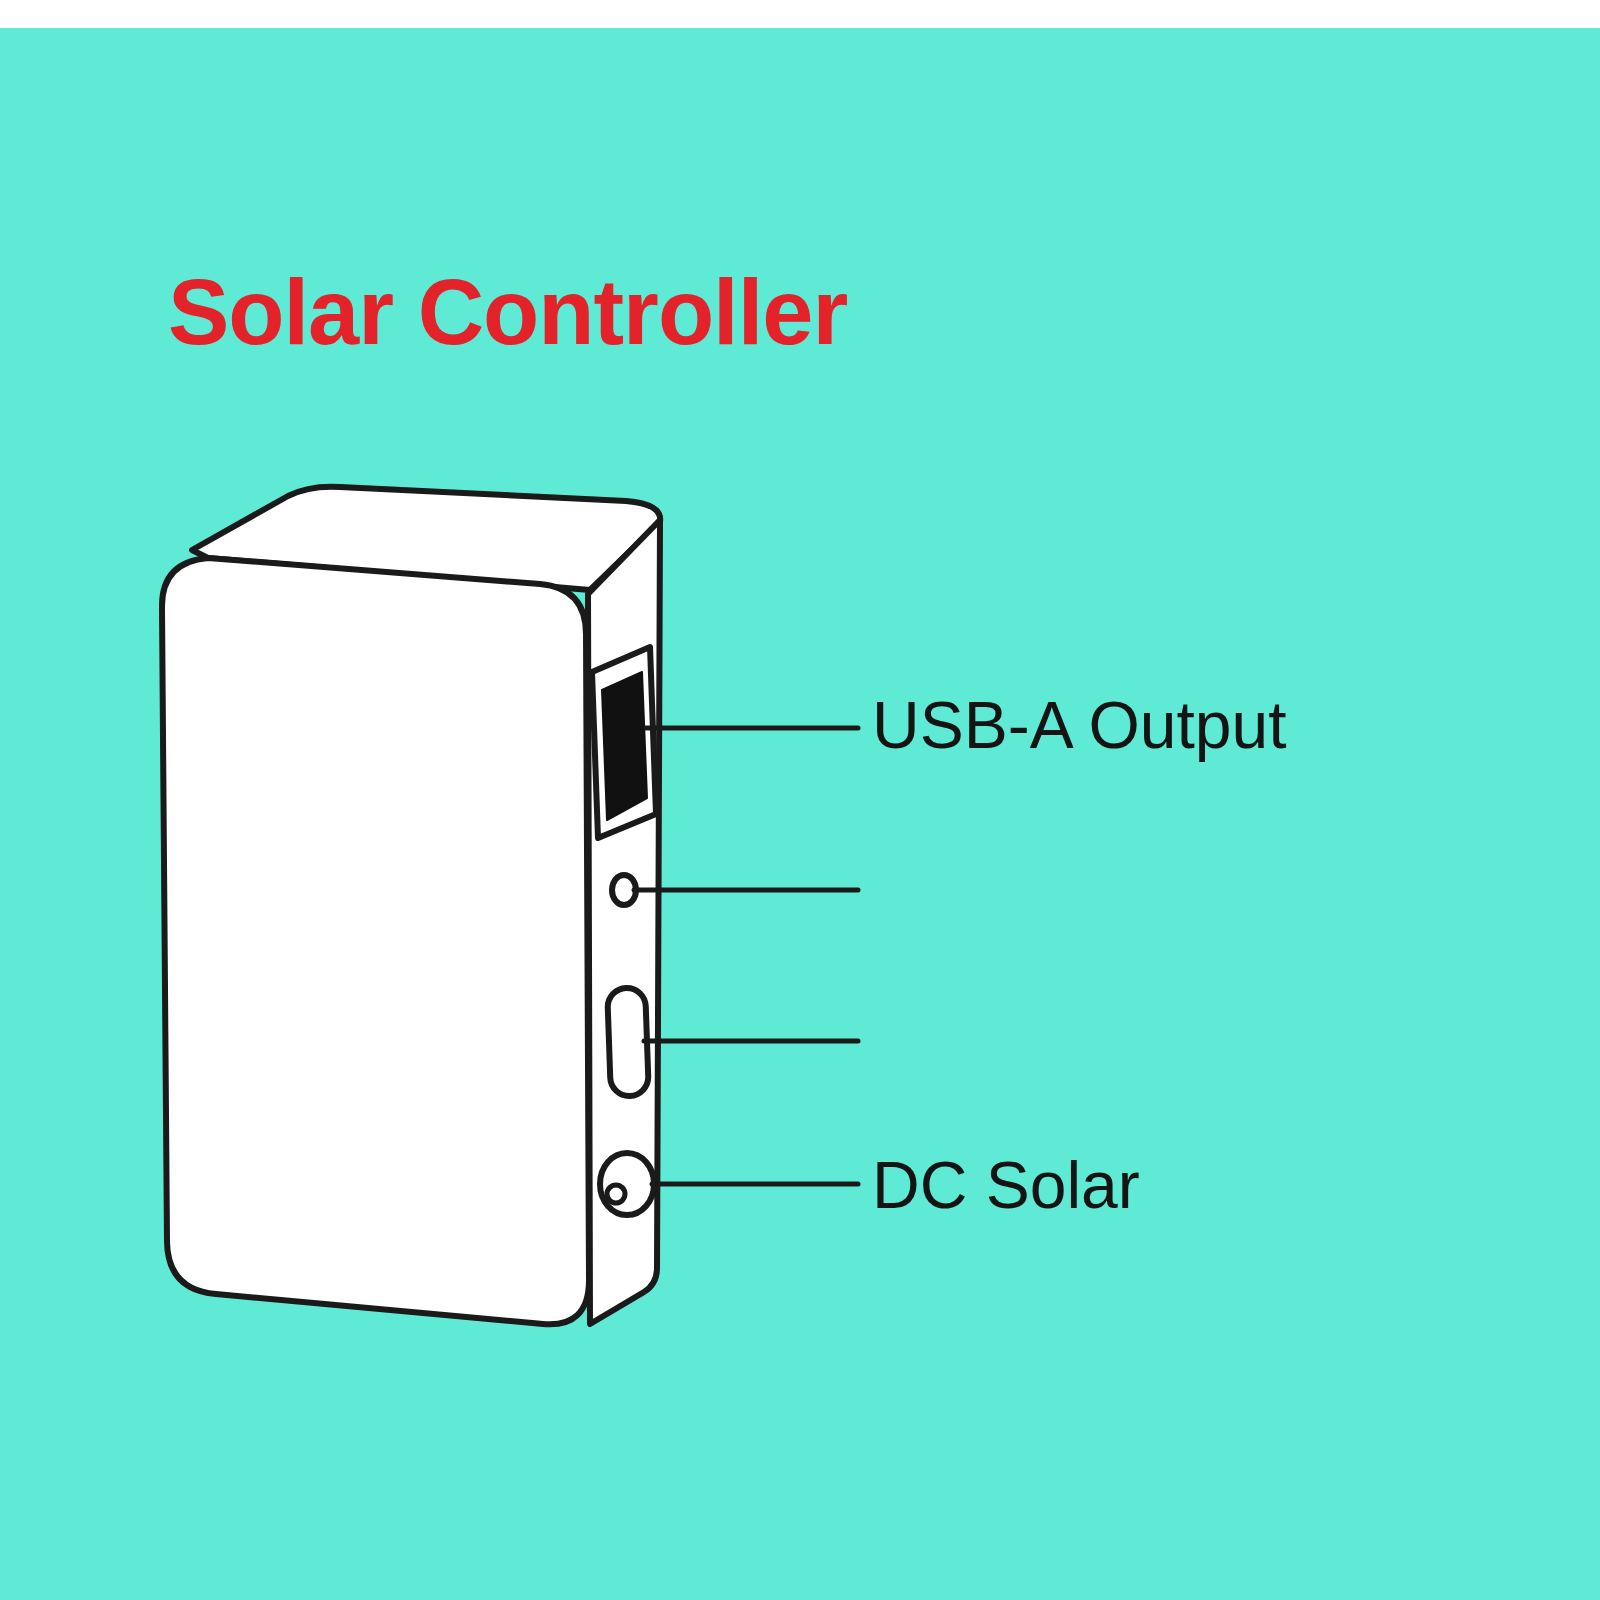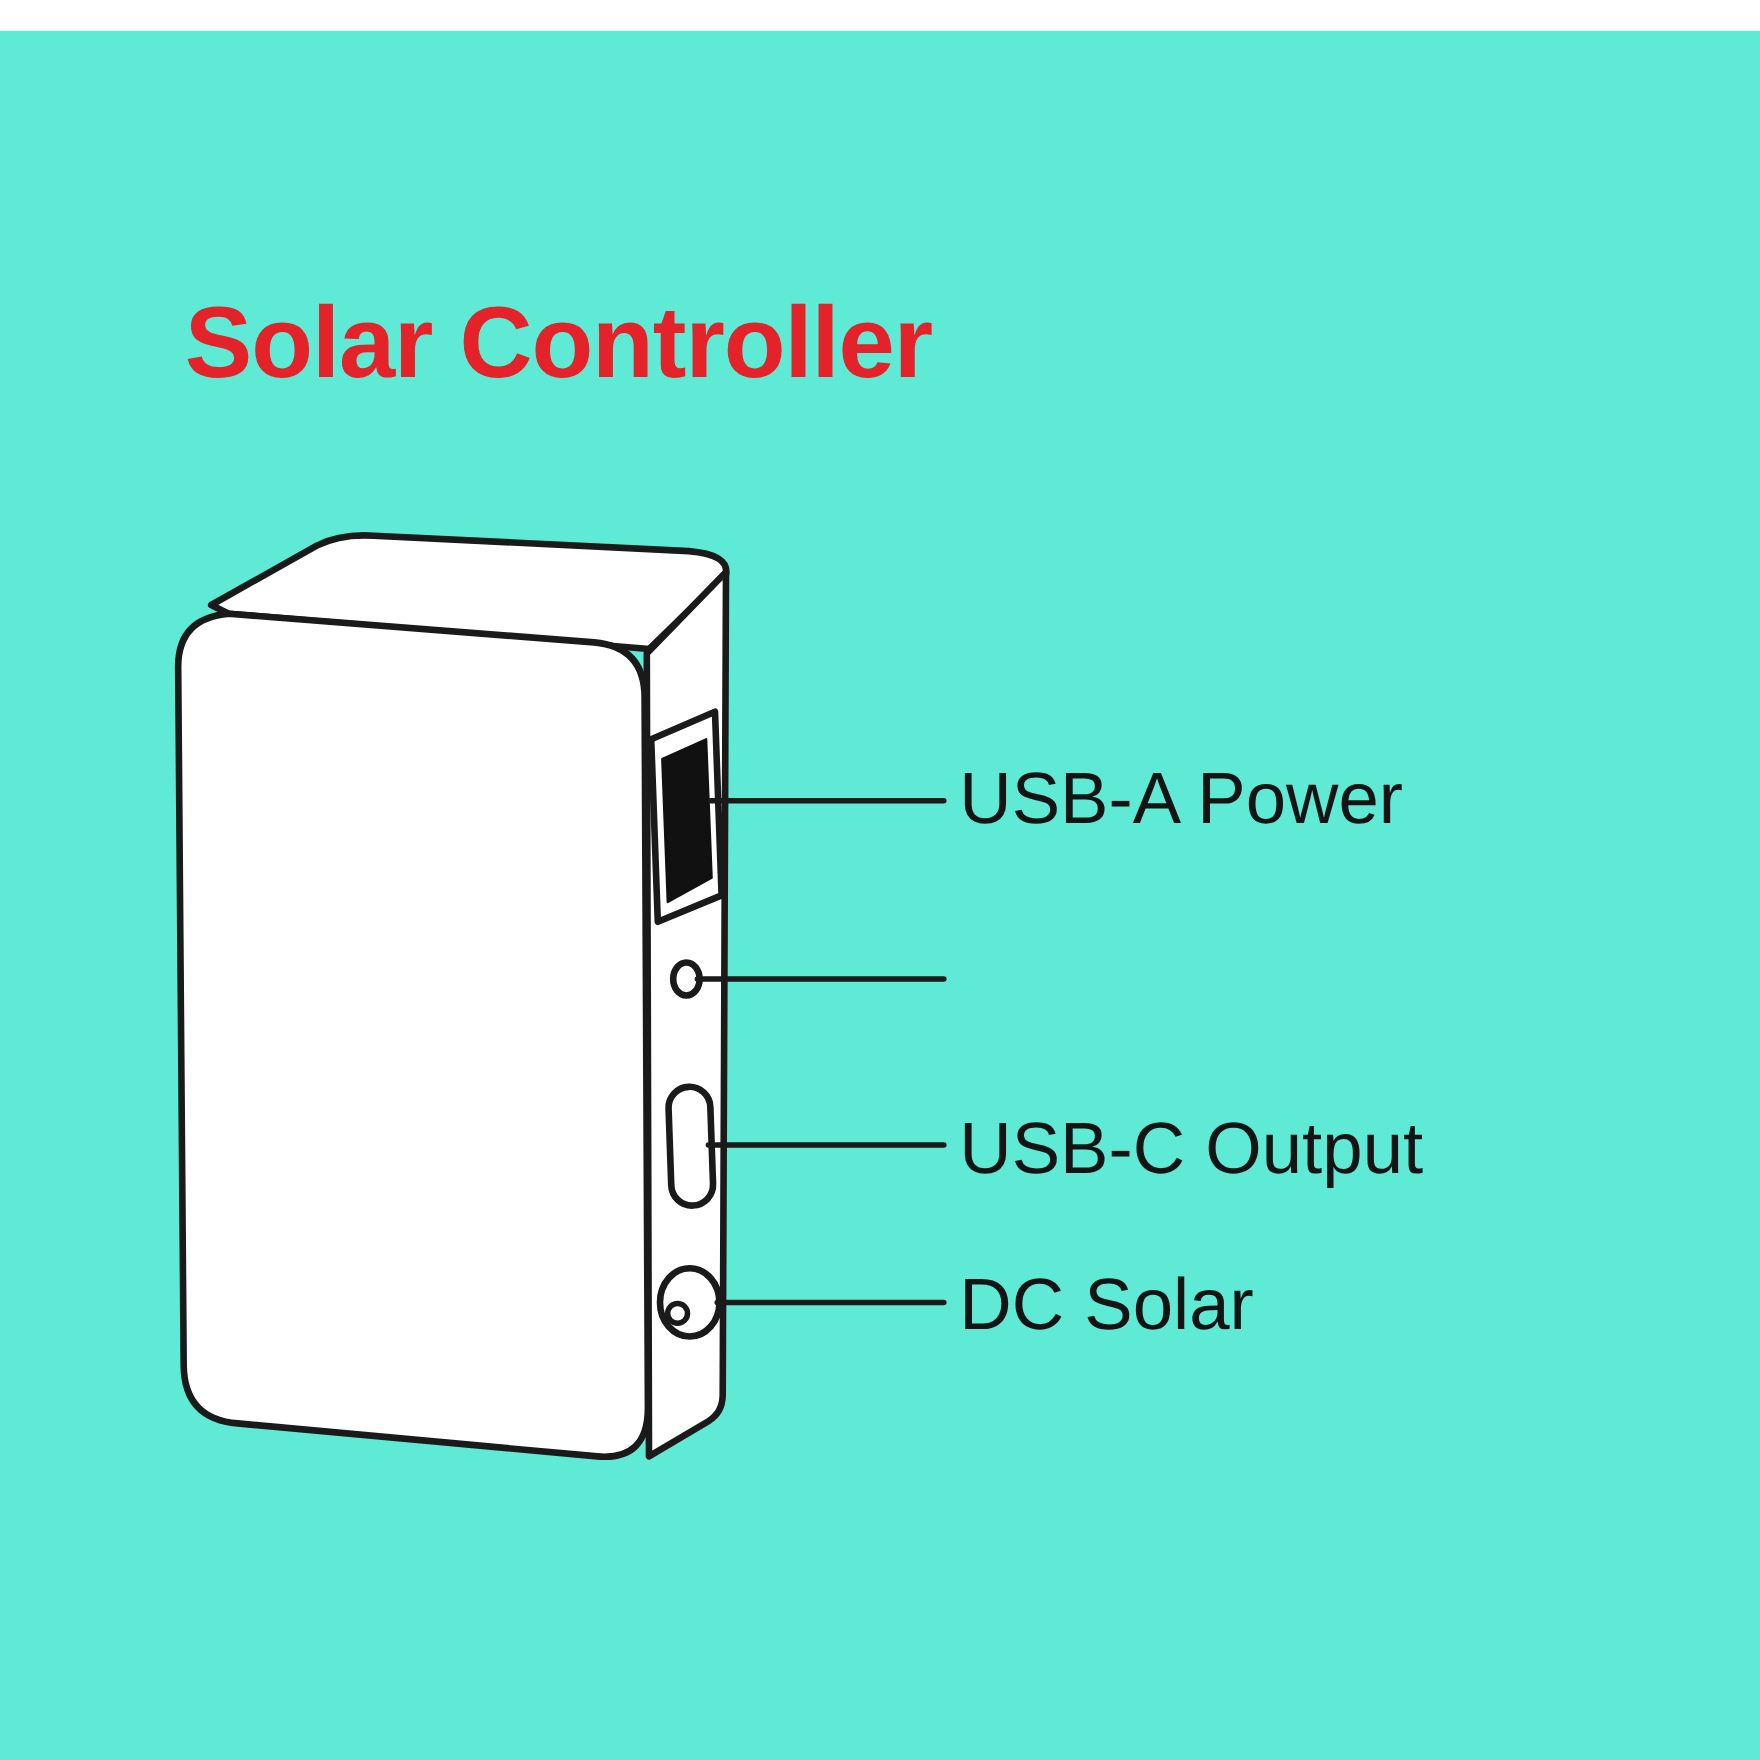--- a/index.html
+++ b/index.html
@@ -105,20 +105,19 @@
     </g>
 
     <g stroke="#1a1a1a" stroke-width="5">
       <line x1="646" y1="700" x2="858" y2="700"></line>
       <line x1="634" y1="862" x2="858" y2="862"></line>
       <line x1="644" y1="1013" x2="858" y2="1013"></line>
       <line x1="652" y1="1156" x2="858" y2="1156"></line>
     </g>
   </svg>
 
-  <div class="callout-label cl-0">USB-A Power</div>
+  <div class="callout-label cl-0">USB-A Output</div>
 
 
-  <div class="callout-label cl-2">USB-C Output</div>
 
   <div class="callout-label cl-3">DC Solar</div>
 
 </div>
 
 </body></html>

